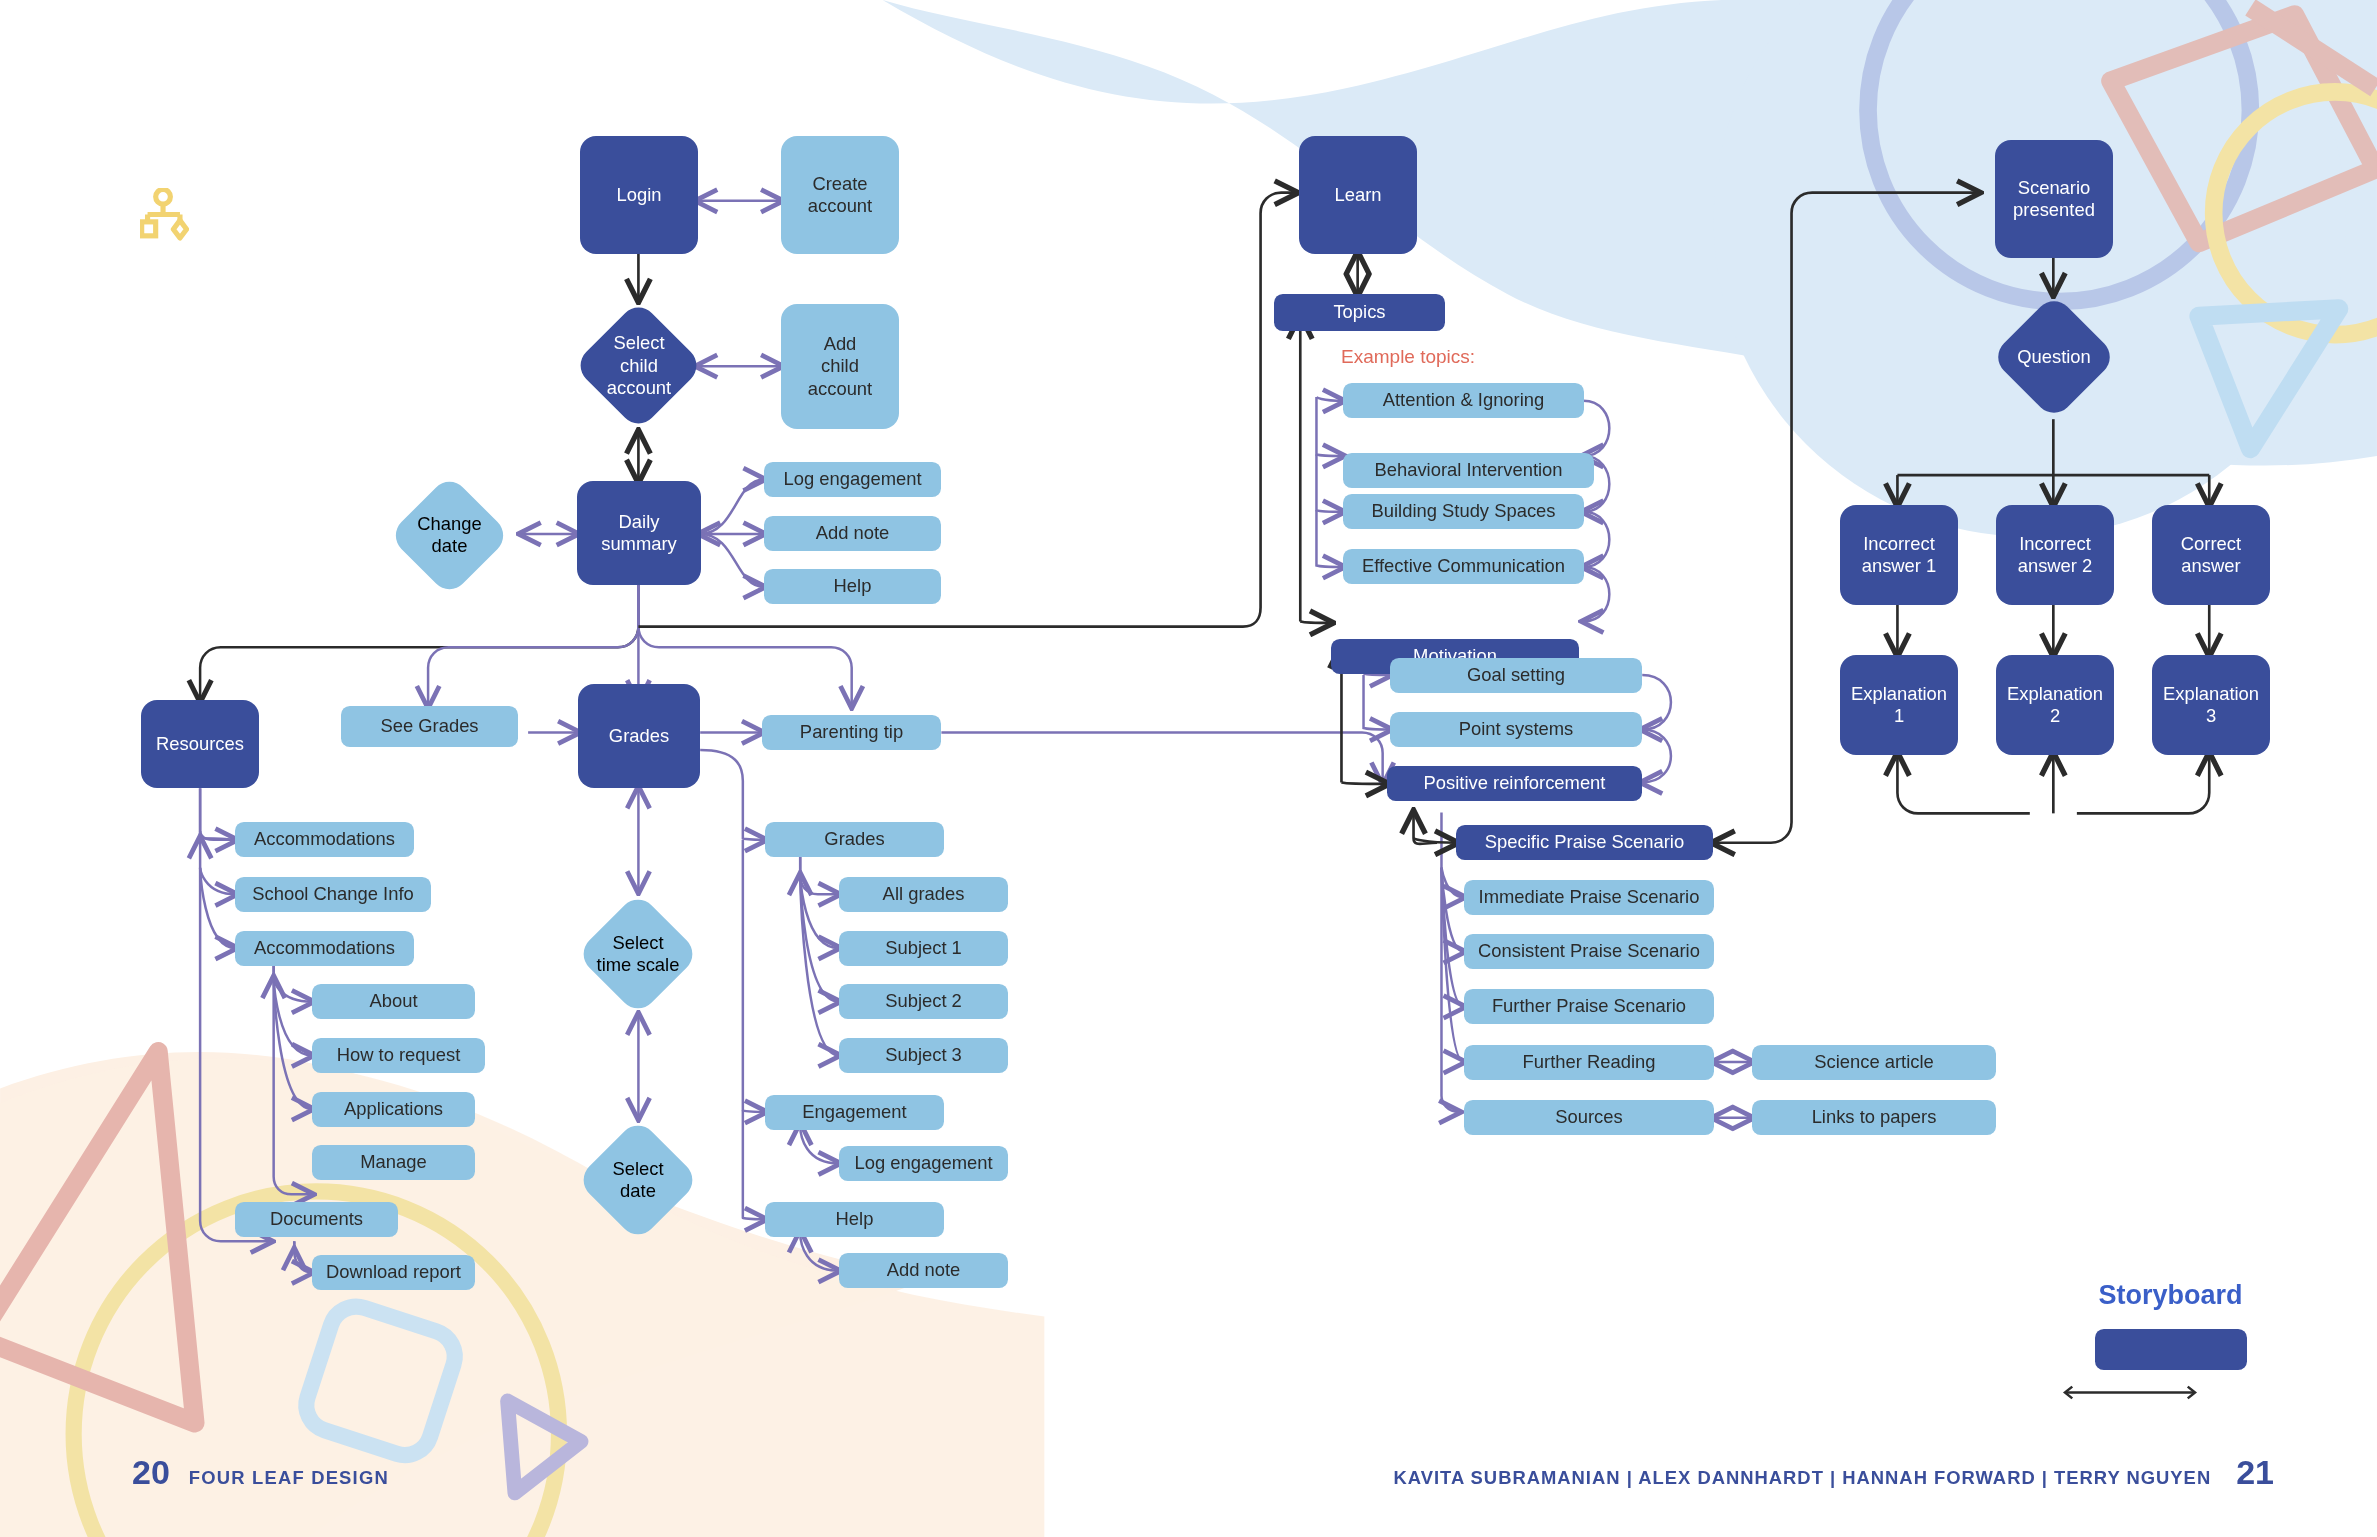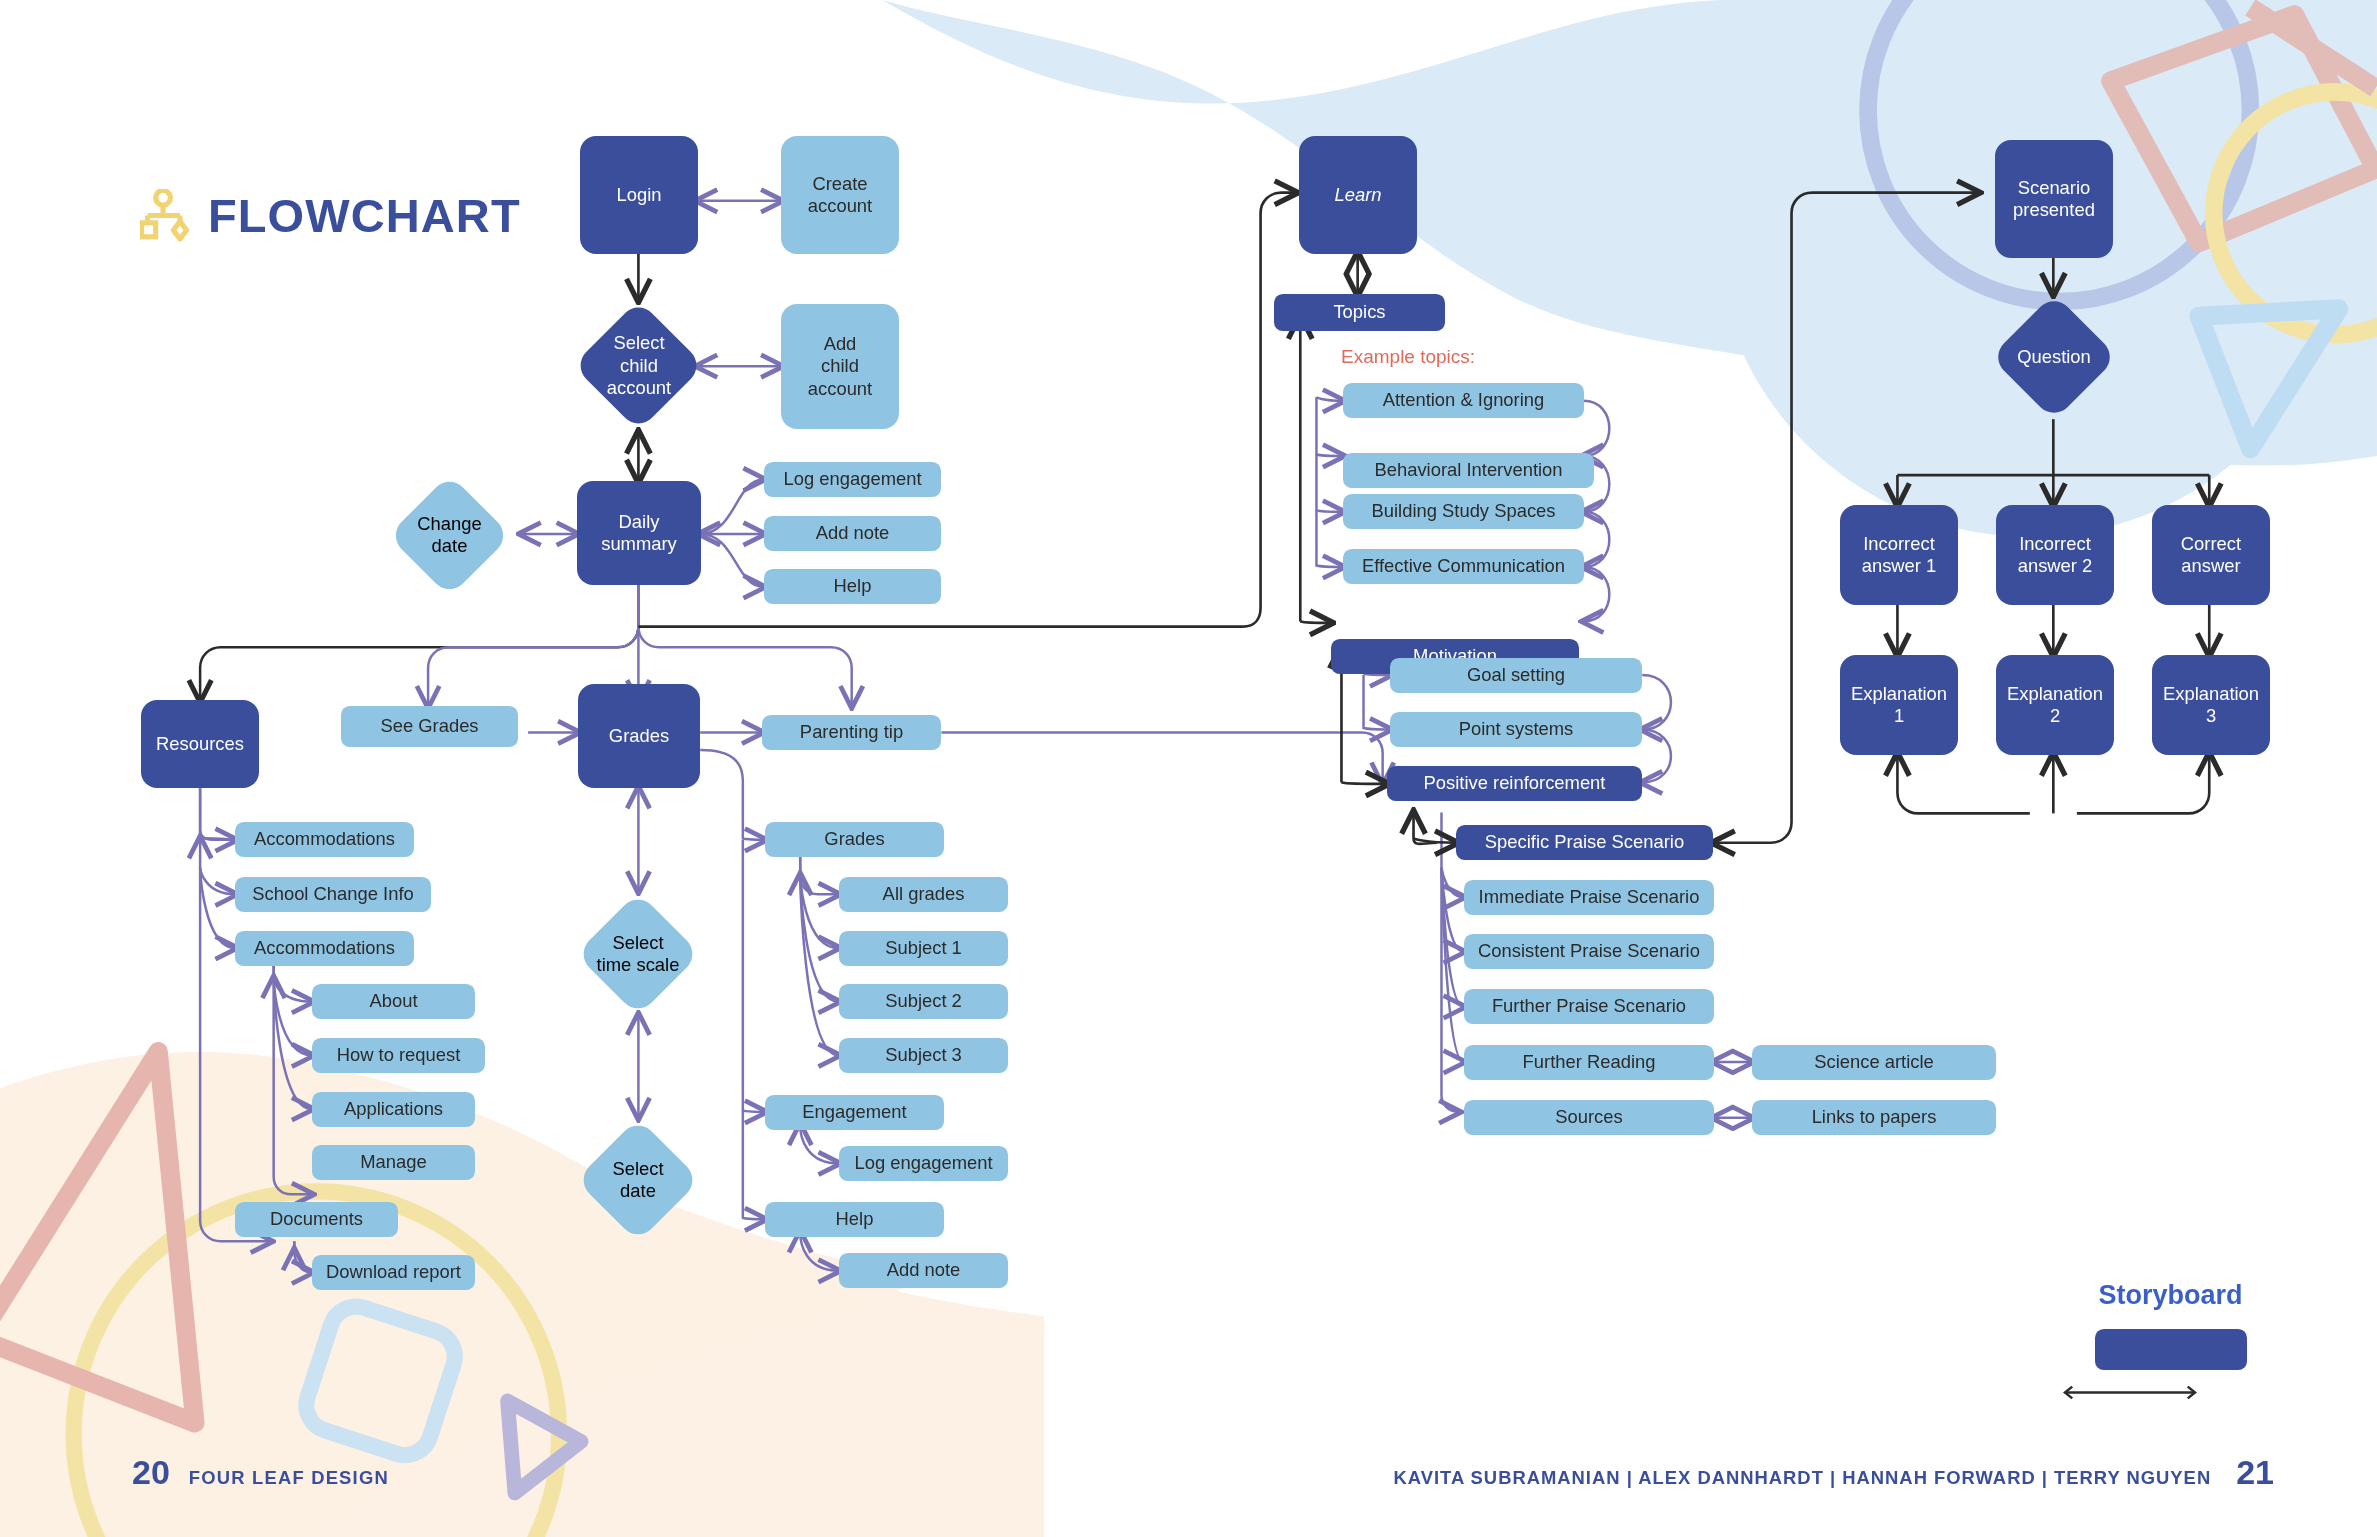--- a/index.html
+++ b/index.html
@@ -241,21 +241,20 @@
     </g>
   </svg>
 
   <div id="title-block">
     <svg width="49" height="53" viewBox="0 0 66 72">
       <circle cx="31" cy="12" r="10" fill="none" stroke="#F2D371" stroke-width="7"></circle>
       <path d="M31,22 L31,36 M10,36 L54,36 M10,36 L10,46 M54,36 L54,44" stroke="#F2D371" stroke-width="7" fill="none"></path>
       <rect x="2" y="46" width="19" height="19" fill="none" stroke="#F2D371" stroke-width="7"></rect>
       <path d="M54,44 L63,56 L54,68 L45,56 Z" fill="none" stroke="#F2D371" stroke-width="7" stroke-linejoin="round"></path>
     </svg>
-    <div id="title-text">FLOWCHART</div>
   </div>
 
   <div class="node dark rrect" style="left:580px;top:136px;width:118px;height:118px;">Login</div>
   <div class="node light rrect" style="left:781px;top:136px;width:118px;height:118px;white-space:pre-line;">Create
 account</div>
 
   <div class="diamond-wrap" style="left:580px;top:300px;width:118px;height:132px;">
     <div class="diamond-shape dark" style="width:93px;height:93px;left:11.8px;top:19px;"></div>
     <div class="diamond-label" style="color:#fff;white-space:pre-line;">Select
 child
@@ -310,21 +309,21 @@
   <div class="node light pill" style="left:839px;top:877px;width:169px;height:35px;">All grades</div>
   <div class="node light pill" style="left:839px;top:931px;width:169px;height:35px;">Subject 1</div>
   <div class="node light pill" style="left:839px;top:984px;width:169px;height:35px;">Subject 2</div>
   <div class="node light pill" style="left:839px;top:1038px;width:169px;height:35px;">Subject 3</div>
 
   <div class="node light pill" style="left:765px;top:1095px;width:179px;height:35px;">Engagement</div>
   <div class="node light pill" style="left:839px;top:1146px;width:169px;height:35px;">Log engagement</div>
   <div class="node light pill" style="left:765px;top:1202px;width:179px;height:35px;">Help</div>
   <div class="node light pill" style="left:839px;top:1253px;width:169px;height:35px;">Add note</div>
 
-  <div class="node dark rrect" style="left:1299px;top:136px;width:118px;height:118px;font-style:italic;">Learn</div>
+  <div class="node dark rrect" style="left:1299px;top:136px;width:118px;height:118px;">Learn</div>
   <div class="node dark pill" style="left:1274px;top:294px;width:171px;height:37px;">Topics</div>
   <div id="example-topics-label">Example topics:</div>
 
   <div class="node light pill" style="left:1343px;top:383px;width:241px;height:35px;">Attention &amp; Ignoring</div>
   <div class="node light pill" style="left:1343px;top:453px;width:251px;height:35px;">Behavioral Intervention</div>
   <div class="node light pill" style="left:1343px;top:494px;width:241px;height:35px;">Building Study Spaces</div>
   <div class="node light pill" style="left:1343px;top:549px;width:241px;height:35px;">Effective Communication</div>
   <div class="node dark pill" style="left:1331px;top:639px;width:248px;height:35px;">Motivation</div>
 
   <div class="node light pill" style="left:1390px;top:658px;width:252px;height:35px;">Goal setting</div>

